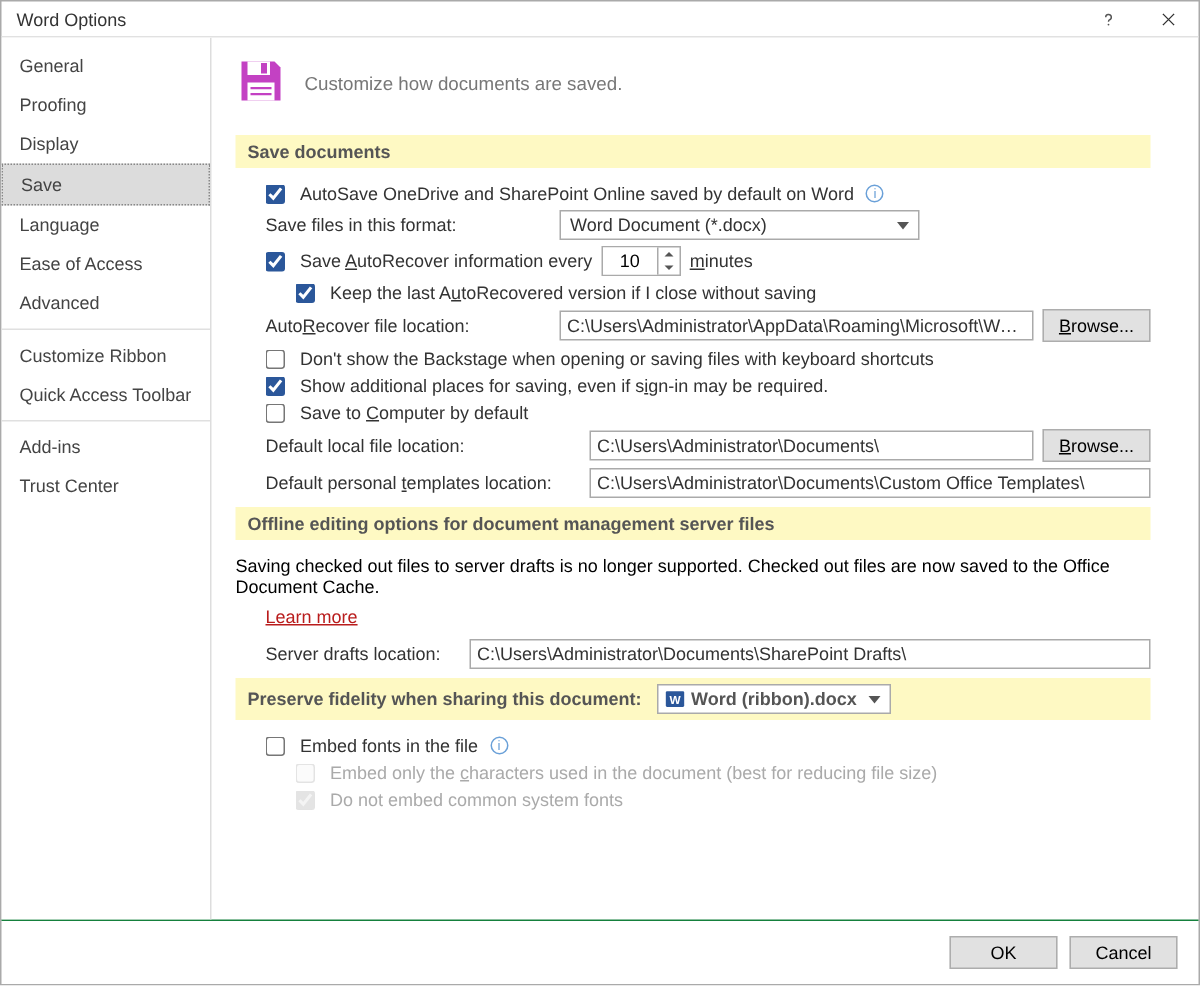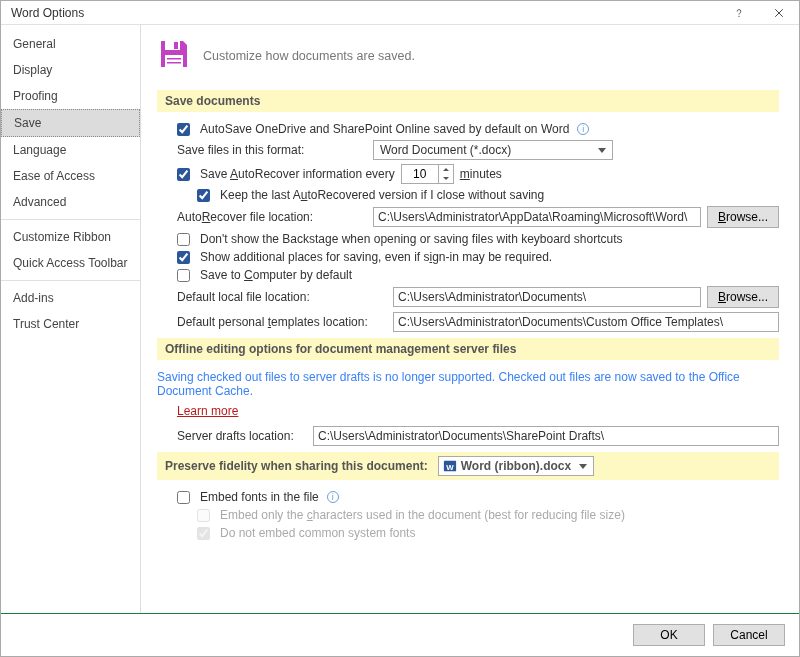--- a/index.html
+++ b/index.html
@@ -7,21 +7,21 @@
   .dialog { width: 800px; height: 657px; border: 1px solid #aaa; display: flex; flex-direction: column; }
   .titlebar { height: 24px; display: flex; align-items: center; padding: 0 0 0 10px; border-bottom: 1px solid #e1e1e1; }
   .titlebar .title { flex: 1; font-size: 12px; }
   .winbtn { width: 40px; height: 30px; display: flex; align-items: center; justify-content: center; color: #555; }
   .winbtn svg { width: 12px; height: 12px; }
   .body { flex: 1; display: flex; overflow: hidden; border-bottom: 1px solid #15803d; justify-content: space-between; }
   .sidebar { width: 140px; border-right: 1px solid #ddd; padding: 6px 0; background: #fff; }
   .sidebar-item { padding: 6px 12px; cursor: pointer; color: #444; }
   .sidebar-item.selected { background: #dcdcdc; border: 1px dotted #888; }
   .sidebar-sep { border-top: 1px solid #e0e0e0; margin: 4px 0; }
-  .content { flex: 1; overflow-y: auto; padding: 12px 20px 12px 16px; }
+  .content { flex: 1; overflow-y: auto; padding: 12px 32px 12px 16px; }
   .header-row { display: flex; align-items: center; gap: 12px; margin-bottom: 16px; }
   .save-icon svg { width: 34px; height: 34px; }
   .header-text { color: #777; font-size: 12.5px; }
   .section-head { background: #fef9c3; padding: 4px 8px; font-weight: 600; color: #555; margin: 6px 0 10px 0; font-size: 12px; }
   .row { display: flex; align-items: center; margin: 4px 0; gap: 6px; flex-wrap: nowrap; }
   .indent { margin-left: 20px; }
   .indent2 { margin-left: 40px; }
   input[type="checkbox"] { width: 13px; height: 13px; margin: 0 4px 0 0; vertical-align: middle; accent-color: #2b579a; }
   .chk { display: flex; align-items: center; gap: 6px; }
   .chk span { white-space: normal; }
@@ -40,21 +40,21 @@
   .fld-label { min-width: 190px; }
   .fld-label2 { min-width: 210px; }
   .link { color: #b91c1c; text-decoration: underline; cursor: pointer; margin-top: 2px; display: inline-block; }
   .doc-select { border: 1px solid #aaa; padding: 1px 22px 1px 4px; background: #fff; position: relative; height: 20px; display: inline-flex; align-items: center; gap: 4px; font-size: 12px; }
   .doc-select::after { content: ""; position: absolute; right: 6px; top: 7px; border-left: 4px solid transparent; border-right: 4px solid transparent; border-top: 5px solid #555; }
   .doc-select svg { width: 14px; height: 14px; }
   .disabled { color: #aaa; }
   .disabled input[type="checkbox"] { accent-color: #bbb; opacity: 0.6; }
   .footer { height: 42px; display: flex; align-items: center; justify-content: flex-end; padding: 0 14px; gap: 8px; }
   .u { text-decoration: underline; }
-  .desc { color: #3b82f6; margin: 4px 0; }
+  .desc { color: #000000; margin: 4px 0; }
   .content::-webkit-scrollbar { width: 16px; }
   .content::-webkit-scrollbar-thumb { background: #c1c1c1; }
   .content::-webkit-scrollbar-track { background: #f0f0f0; }
 </style>
 </head>
 <body>
 
 <div class="dialog">
 
   <div class="titlebar">
@@ -68,22 +68,22 @@
     <div class="winbtn">
       <svg viewBox="0 0 16 16">
           <path stroke="#333" stroke-width="1.2" d="M3 3l10 10M13 3L3 13"></path>
         </svg>
     </div>
   </div>
 
   <div class="body">
     <div class="sidebar">
       <div class="sidebar-item">General</div>
+      <div class="sidebar-item">Proofing</div>
       <div class="sidebar-item">Display</div>
-      <div class="sidebar-item">Proofing</div>
       <div class="sidebar-item selected">Save</div>
       <div class="sidebar-item">Language</div>
       <div class="sidebar-item">Ease of Access</div>
       <div class="sidebar-item">Advanced</div>
       <div class="sidebar-sep"></div>
       <div class="sidebar-item">Customize Ribbon</div>
       <div class="sidebar-item">Quick Access Toolbar</div>
       <div class="sidebar-sep"></div>
       <div class="sidebar-item">Add-ins</div>
       <div class="sidebar-item">Trust Center</div>

